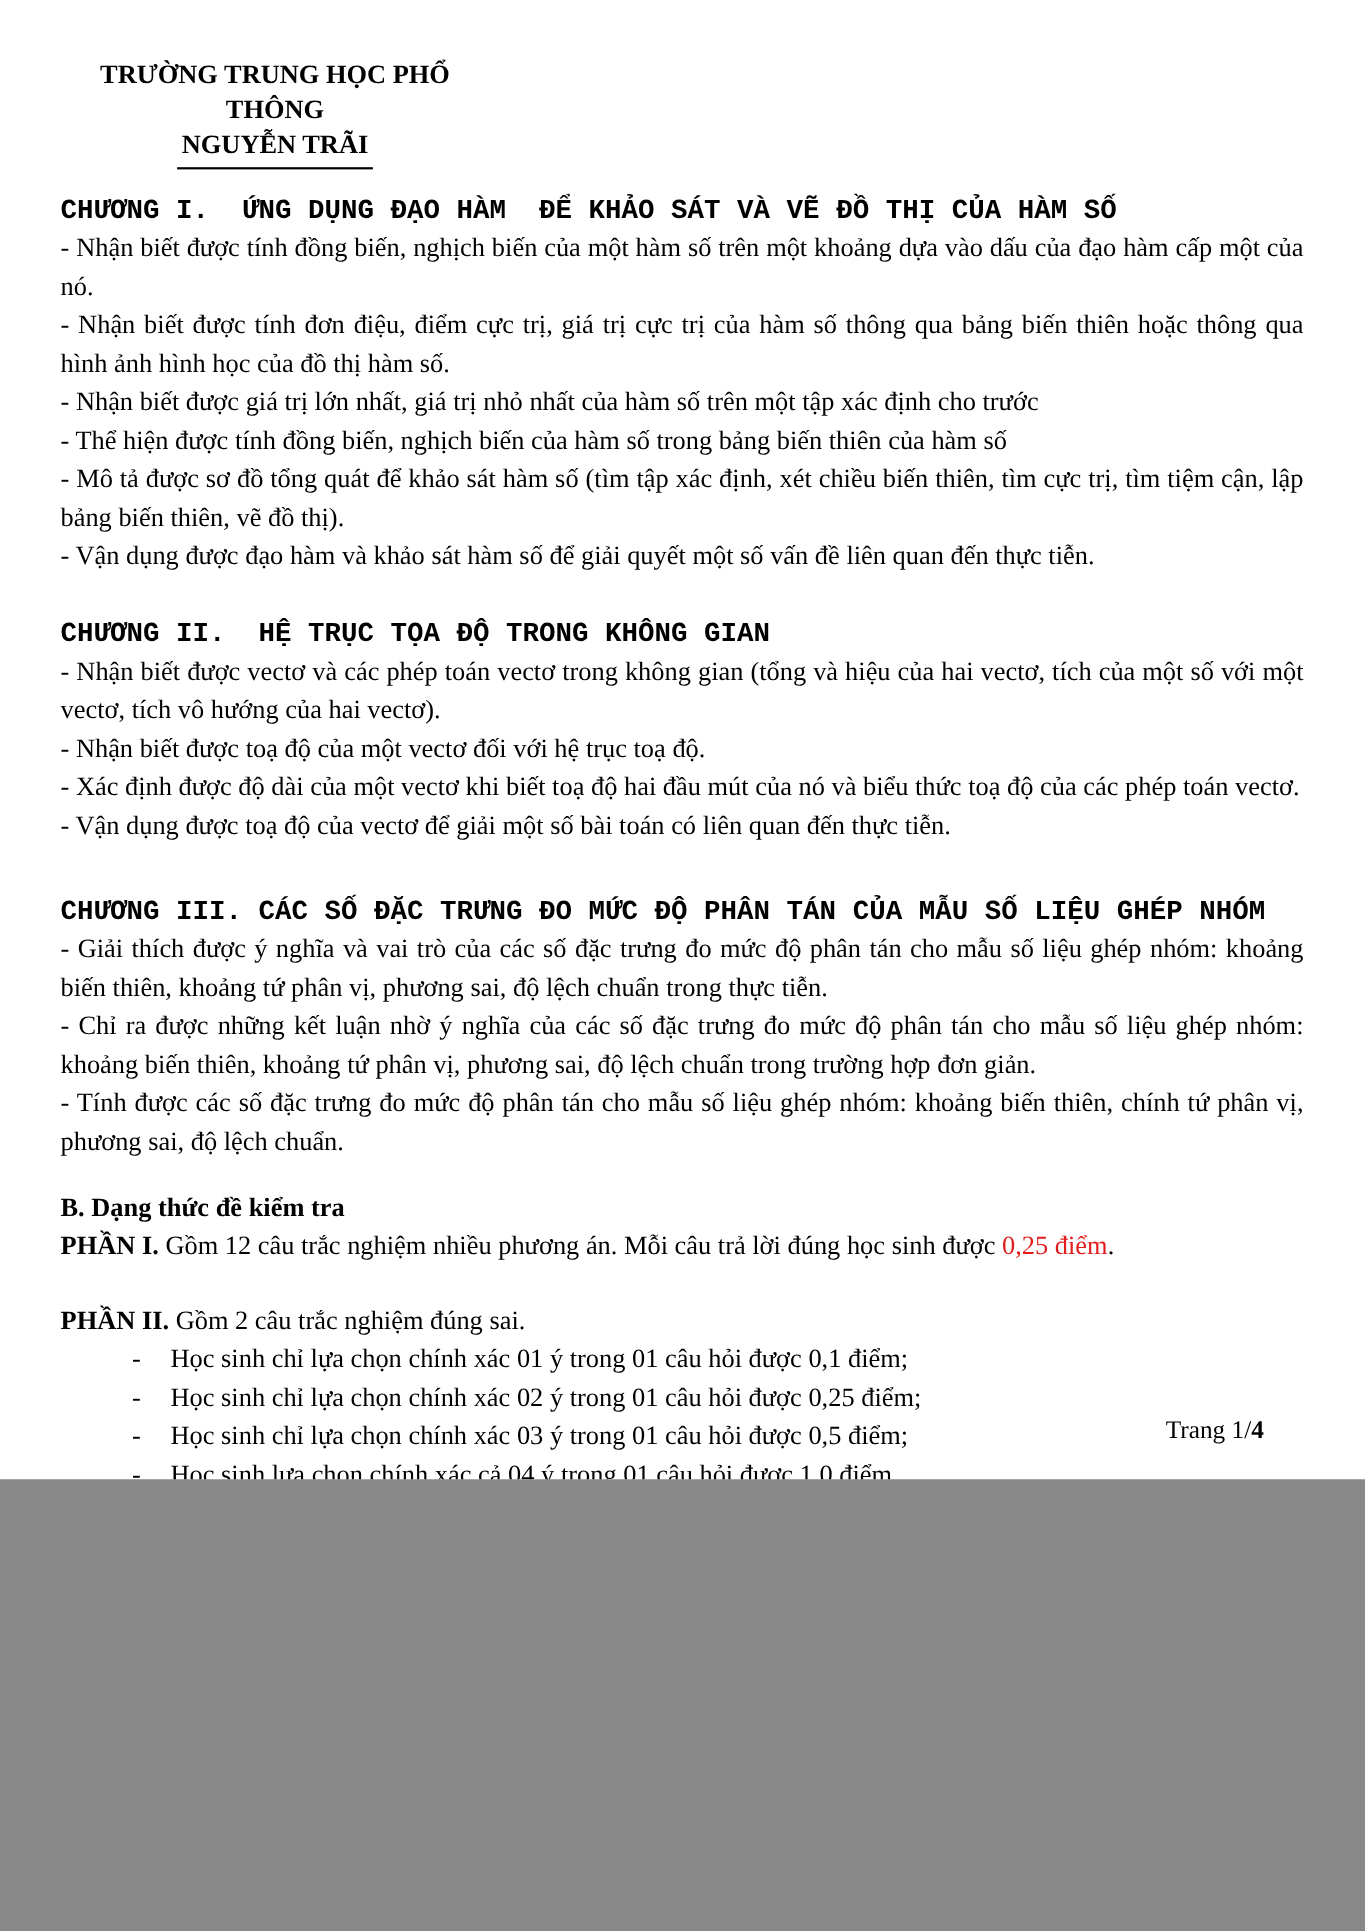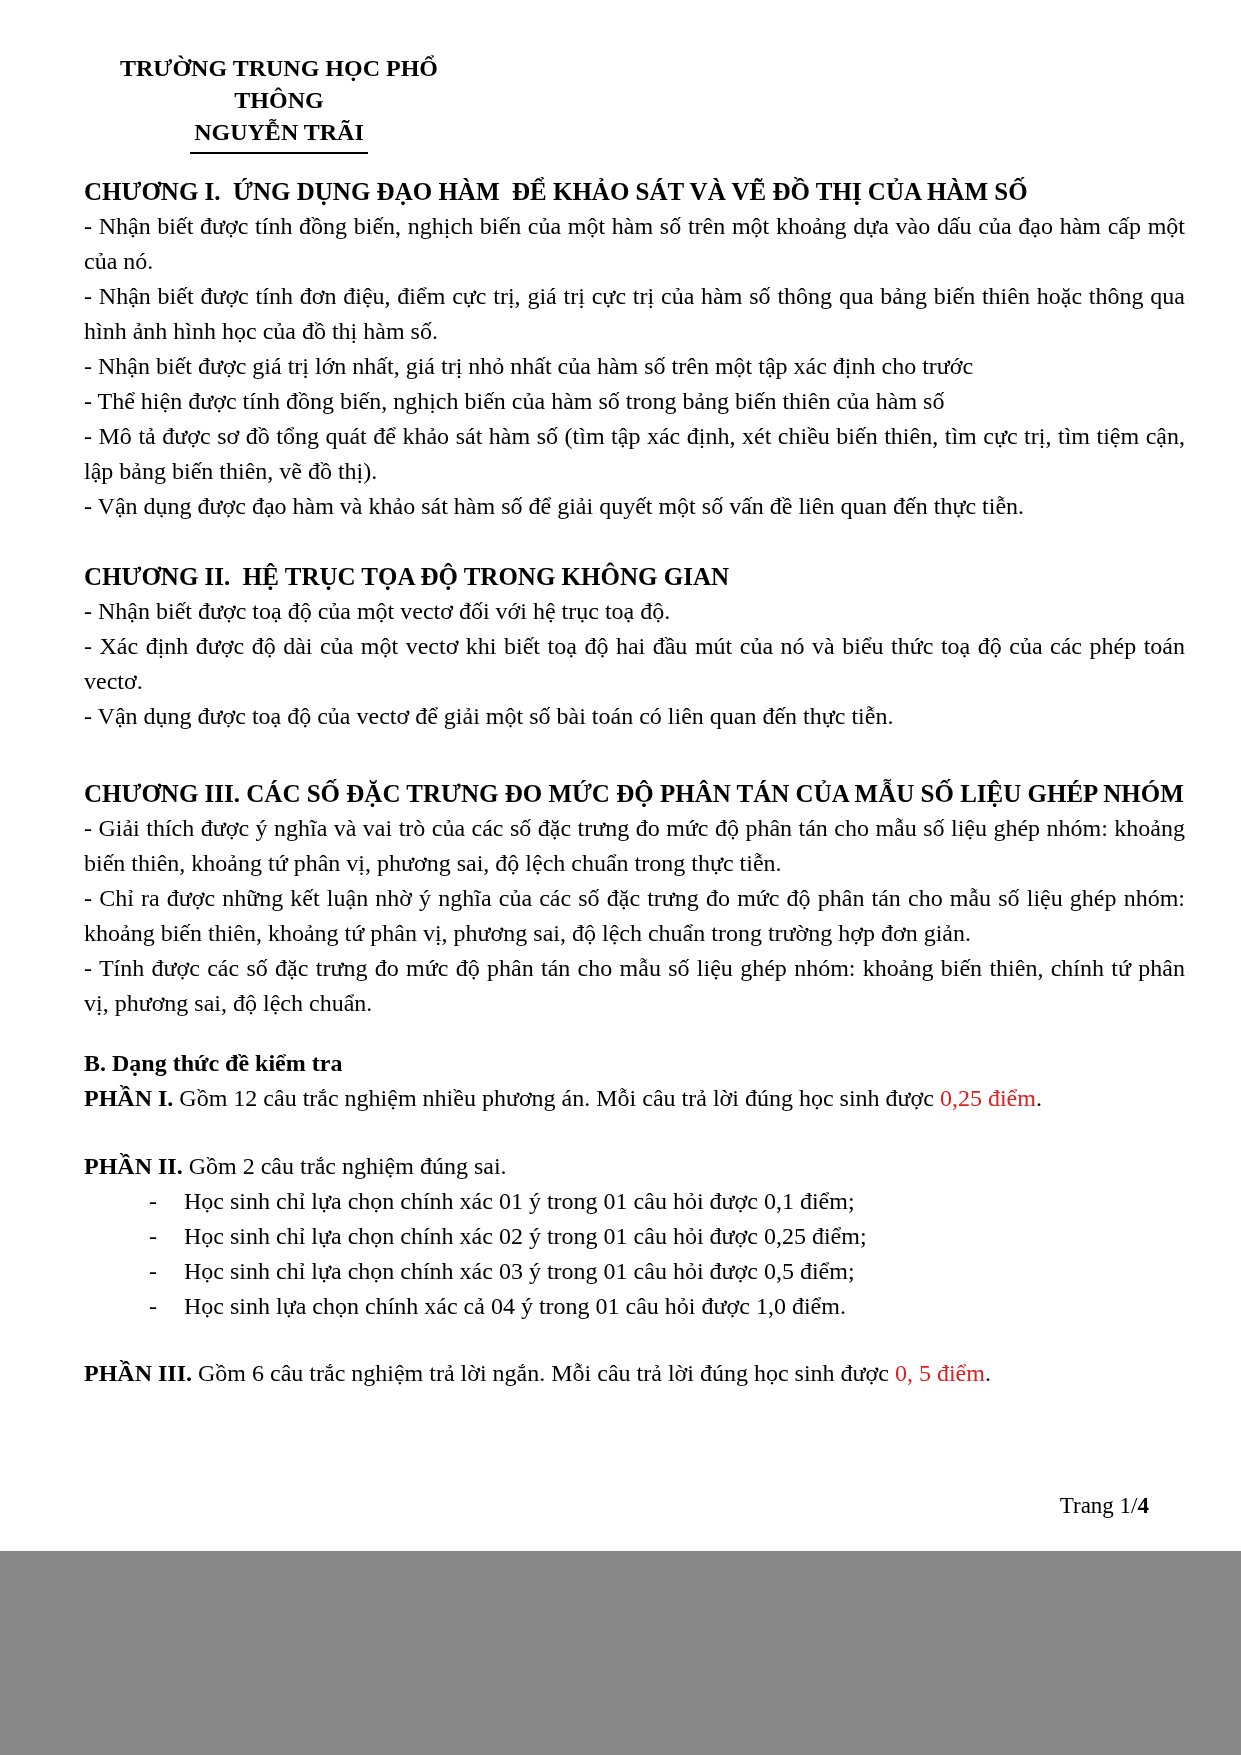--- a/index.html
+++ b/index.html
@@ -1,25 +1,25 @@
 <!DOCTYPE html>
 <html><head>
 <meta charset="utf-8">
 <style>
   html,body { margin:0; padding:0; background:#888; }
   .page {
     position: relative;
     width: 1241px;
-    height: 1551px;
+    height: 1345px;
     margin: 0 auto;
     background: #ffffff;
     color: #000000;
     font-family: "Liberation Serif", "DejaVu Serif", serif;
     box-sizing: border-box;
-    padding: 52px 56px 0 84px;
+    padding: 52px 56px 0 55px;
     overflow: hidden;
   }
   
   .header { display: flex; align-items: flex-start; }
   .school-block {
     width: 390px;
     text-align: center;
     font-weight: bold;
     font-size: 24px;
     line-height: 32px;
@@ -32,21 +32,21 @@
     font-weight: bold;
     font-size: 26px;
     line-height: 32px;
   }
   .subject-line { font-size: 24px; line-height: 32px; }
   .spacer-gap { display:inline-block; width:48px; }
   .red { color: #e11d1d; }
   
   .body-text { font-size: 24px; line-height: 35px; text-align: justify; margin: 0; }
   .sec-heading { font-size: 24px; line-height: 35px; font-weight: bold; margin: 0; }
-  .chapter-title { font-size: 25px; line-height: 35px; font-weight: bold; text-align: justify; margin: 0; }
+  .chapter-title { font-size: 25px; line-height: 35px; font-weight: bold; text-align: justify; margin: 0; font-family: Liberation Mono, monospace; }
   .mt-a   { margin-top: 26px; }
   .mt-ch1 { margin-top: 20px; }
   .mt-ch2 { margin-top: 35px; }
   .mt-ch3 { margin-top: 42px; }
   .mt-b   { margin-top: 25px; }
   .mt-p2  { margin-top: 33px; }
   .mt-p3  { margin-top: 32px; }
   .part-label { font-weight: bold; }
   
   .ds-item { display: flex; font-size: 24px; line-height: 35px; }
@@ -81,20 +81,21 @@
     <p class="body-text">- Nhận biết được tính đồng biến, nghịch biến của một hàm số trên một khoảng dựa vào dấu của đạo hàm cấp một của nó.</p>
     <p class="body-text">- Nhận biết được tính đơn điệu, điểm cực trị, giá trị cực trị của hàm số thông qua bảng biến thiên hoặc thông qua hình ảnh hình học của đồ thị hàm số.</p>
     <p class="body-text">- Nhận biết được giá trị lớn nhất, giá trị nhỏ nhất của hàm số trên một tập xác định cho trước</p>
     <p class="body-text">- Thể hiện được tính đồng biến, nghịch biến của hàm số trong bảng biến thiên của hàm số</p>
     <p class="body-text">- Mô tả được sơ đồ tổng quát để khảo sát hàm số (tìm tập xác định, xét chiều biến thiên, tìm cực trị, tìm tiệm cận, lập bảng biến thiên, vẽ đồ thị).</p>
     <p class="body-text">- Vận dụng được đạo hàm và khảo sát hàm số để giải quyết một số vấn đề liên quan đến thực tiễn.</p>
   </div>
 
   <div class="mt-ch2">
     <p class="chapter-title">CHƯƠNG II.&nbsp; HỆ TRỤC TỌA ĐỘ TRONG KHÔNG GIAN</p>
+    <p class="body-text">- Nhận biết được vectơ và các phép toán vectơ trong không gian (tổng và hiệu của hai vectơ, tích của một số với một vectơ, tích vô hướng của hai vectơ).</p>
     <p class="body-text">- Nhận biết được toạ độ của một vectơ đối với hệ trục toạ độ.</p>
     <p class="body-text">- Xác định được độ dài của một vectơ khi biết toạ độ hai đầu mút của nó và biểu thức toạ độ của các phép toán vectơ.</p>
     <p class="body-text">- Vận dụng được toạ độ của vectơ để giải một số bài toán có liên quan đến thực tiễn.</p>
   </div>
 
   <div class="mt-ch3">
     <p class="chapter-title">CHƯƠNG III. CÁC SỐ ĐẶC TRƯNG ĐO MỨC ĐỘ PHÂN TÁN CỦA MẪU SỐ LIỆU GHÉP NHÓM</p>
     <p class="body-text">- Giải thích được ý nghĩa và vai trò của các số đặc trưng đo mức độ phân tán cho mẫu số liệu ghép nhóm: khoảng biến thiên, khoảng tứ phân vị, phương sai, độ lệch chuẩn trong thực tiễn.</p>
     <p class="body-text">- Chỉ ra được những kết luận nhờ ý nghĩa của các số đặc trưng đo mức độ phân tán cho mẫu số liệu ghép nhóm: khoảng biến thiên, khoảng tứ phân vị, phương sai, độ lệch chuẩn trong trường hợp đơn giản.</p>
     <p class="body-text">- Tính được các số đặc trưng đo mức độ phân tán cho mẫu số liệu ghép nhóm: khoảng biến thiên, chính tứ phân vị, phương sai, độ lệch chuẩn.</p>

